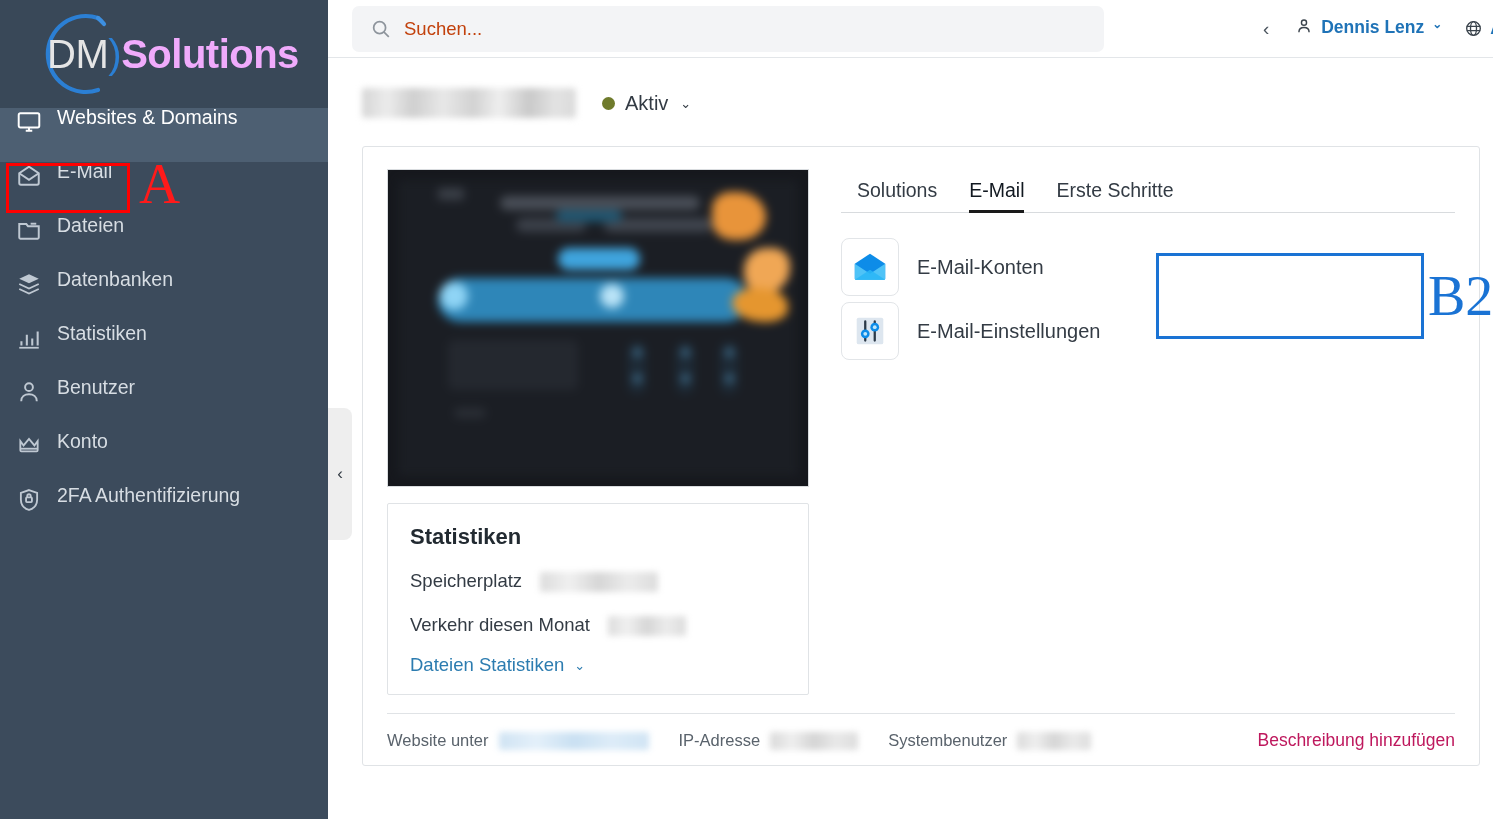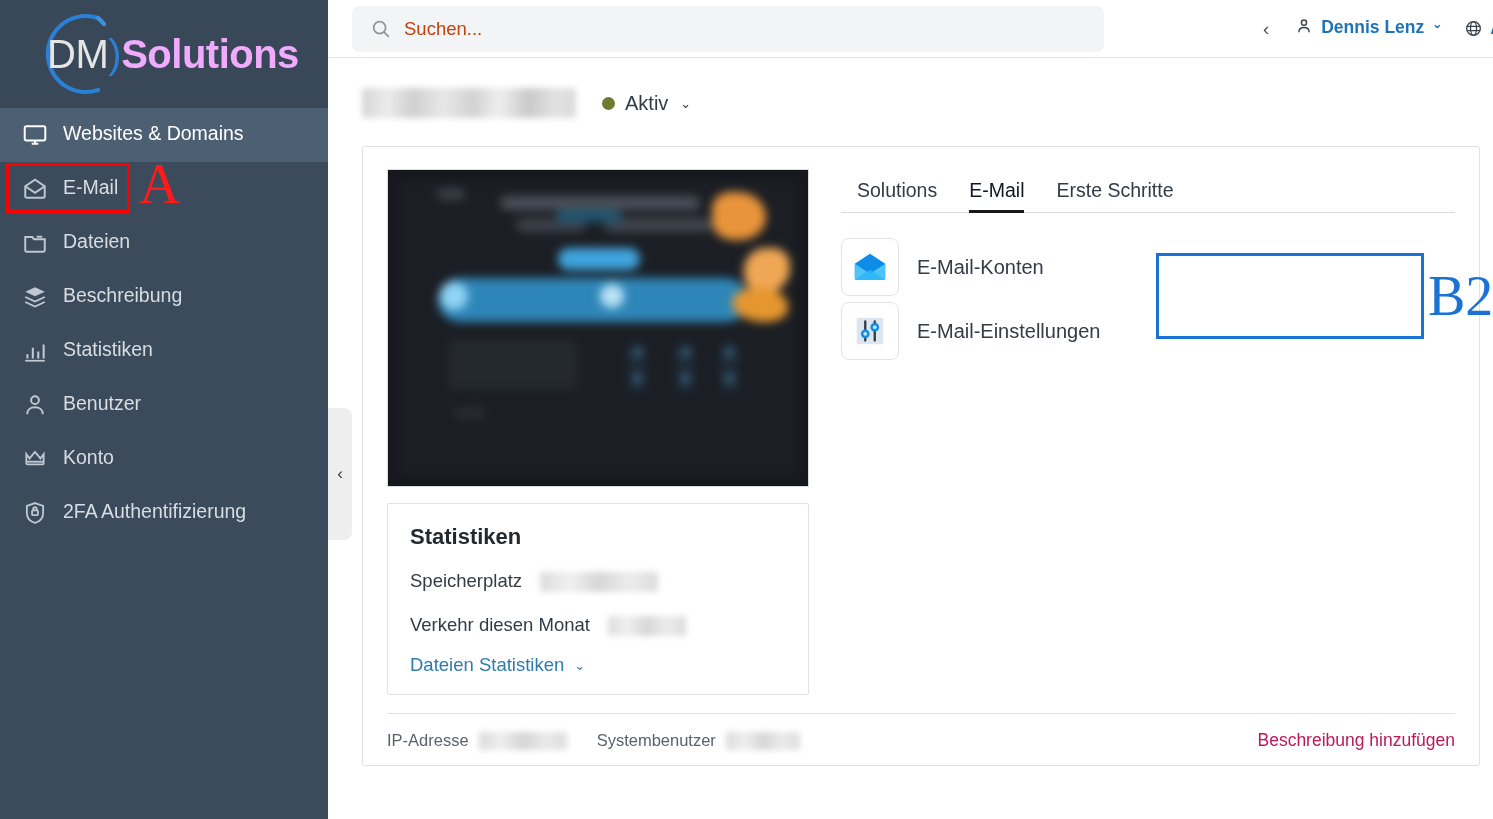--- a/index.html
+++ b/index.html
@@ -51,23 +51,22 @@
     font-family: "Liberation Sans", sans-serif;
   }
   .logo-dm { color: #e5e5e5; }
   .logo-paren { color: #2b7fd4; font-weight: 300; }
   .logo-sol { color: #f0abfc; font-weight: bold; }
 
   .nav { padding-top: 0; }
   .nav-item {
     position: relative;
     display: flex;
-    align-items: center;
     height: 54px;
-    padding-left: 21px;
+    padding-left: 15px;
     color: #d7dde3;
     font-size: 19.5px;
     cursor: pointer;
     user-select: none;
   }
   .nav-item.active { background: #4d5f72; color: #ffffff; }
   .nav-ico {
     width: 28px; height: 28px;
     margin-right: 14px;
     display: flex; align-items: center; justify-content: center;
@@ -392,21 +391,21 @@
       </div>
 
       <div class="nav-item">
         <span class="nav-ico">
           <svg width="26" height="26" viewBox="0 0 24 24" fill="none" stroke="currentColor" stroke-width="1.7">
             <path d="M12 3l9 4.2-9 4.2-9-4.2L12 3z" fill="currentColor" stroke="none"></path>
             <path d="M3 12l9 4.2 9-4.2"></path>
             <path d="M3 16.6l9 4.2 9-4.2"></path>
           </svg>
         </span>
-        <span class="nav-label">Beschreibung</span>
+        <span class="nav-label">Datenbanken</span>
       </div>
 
       <div class="nav-item">
         <span class="nav-ico">
           <svg width="26" height="26" viewBox="0 0 24 24" fill="none" stroke="currentColor" stroke-width="1.9">
             <path d="M5 15v4M10 9v10M15 12.5v6.5M20 6v13"></path>
             <path d="M3 21h18" stroke-width="1.6"></path>
           </svg>
         </span>
         <span class="nav-label">Statistiken</span>
@@ -586,20 +585,24 @@
                   </svg>
                 </span>
                 <span class="mail-label">E-Mail-Einstellungen</span>
               </div>
             </div>
           </div>
         </div>
 
         <div class="card-footer">
           <div class="foot-seg">
+            <span>Website unter</span>
+            <span class="foot-val blue"></span>
+          </div>
+          <div class="foot-seg">
             <span>IP-Adresse</span>
             <span class="foot-val gray1"></span>
           </div>
           <div class="foot-seg">
             <span>Systembenutzer</span>
             <span class="foot-val gray2"></span>
           </div>
           <span class="foot-link">Beschreibung hinzufügen</span>
         </div>
       </div>

